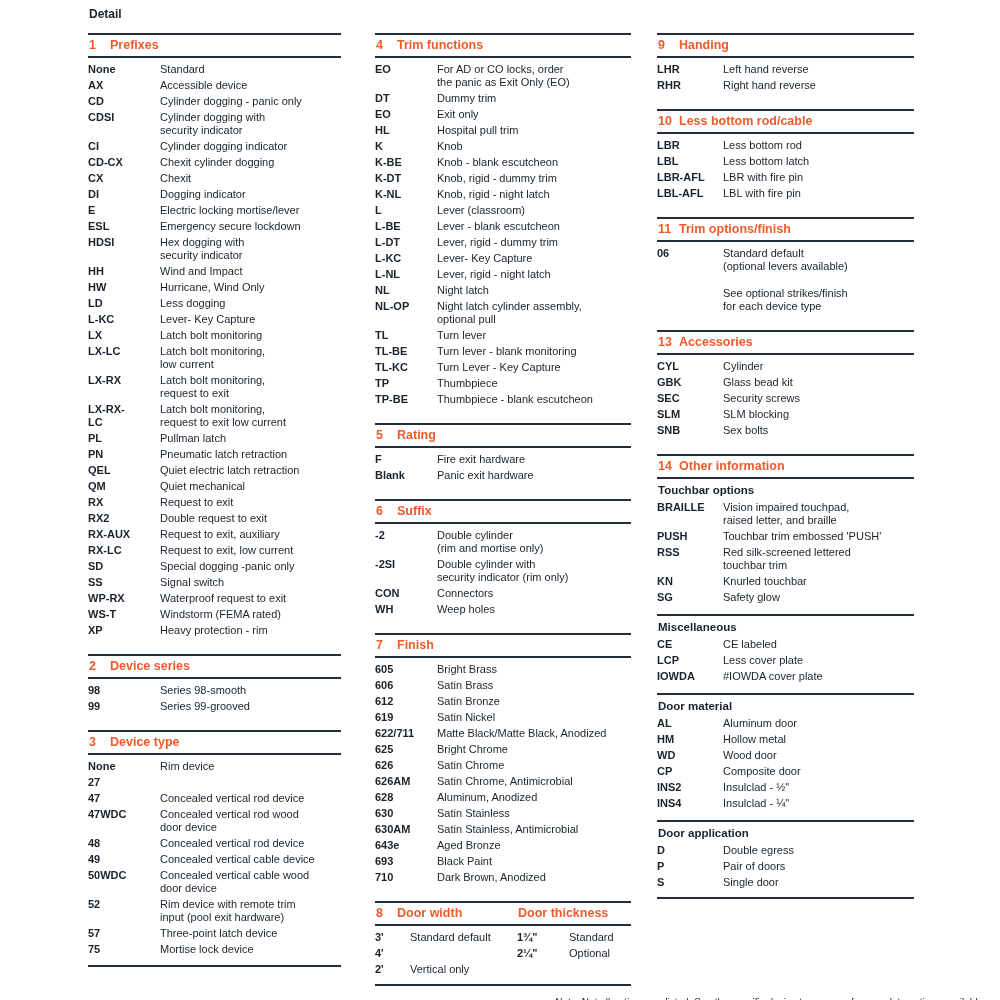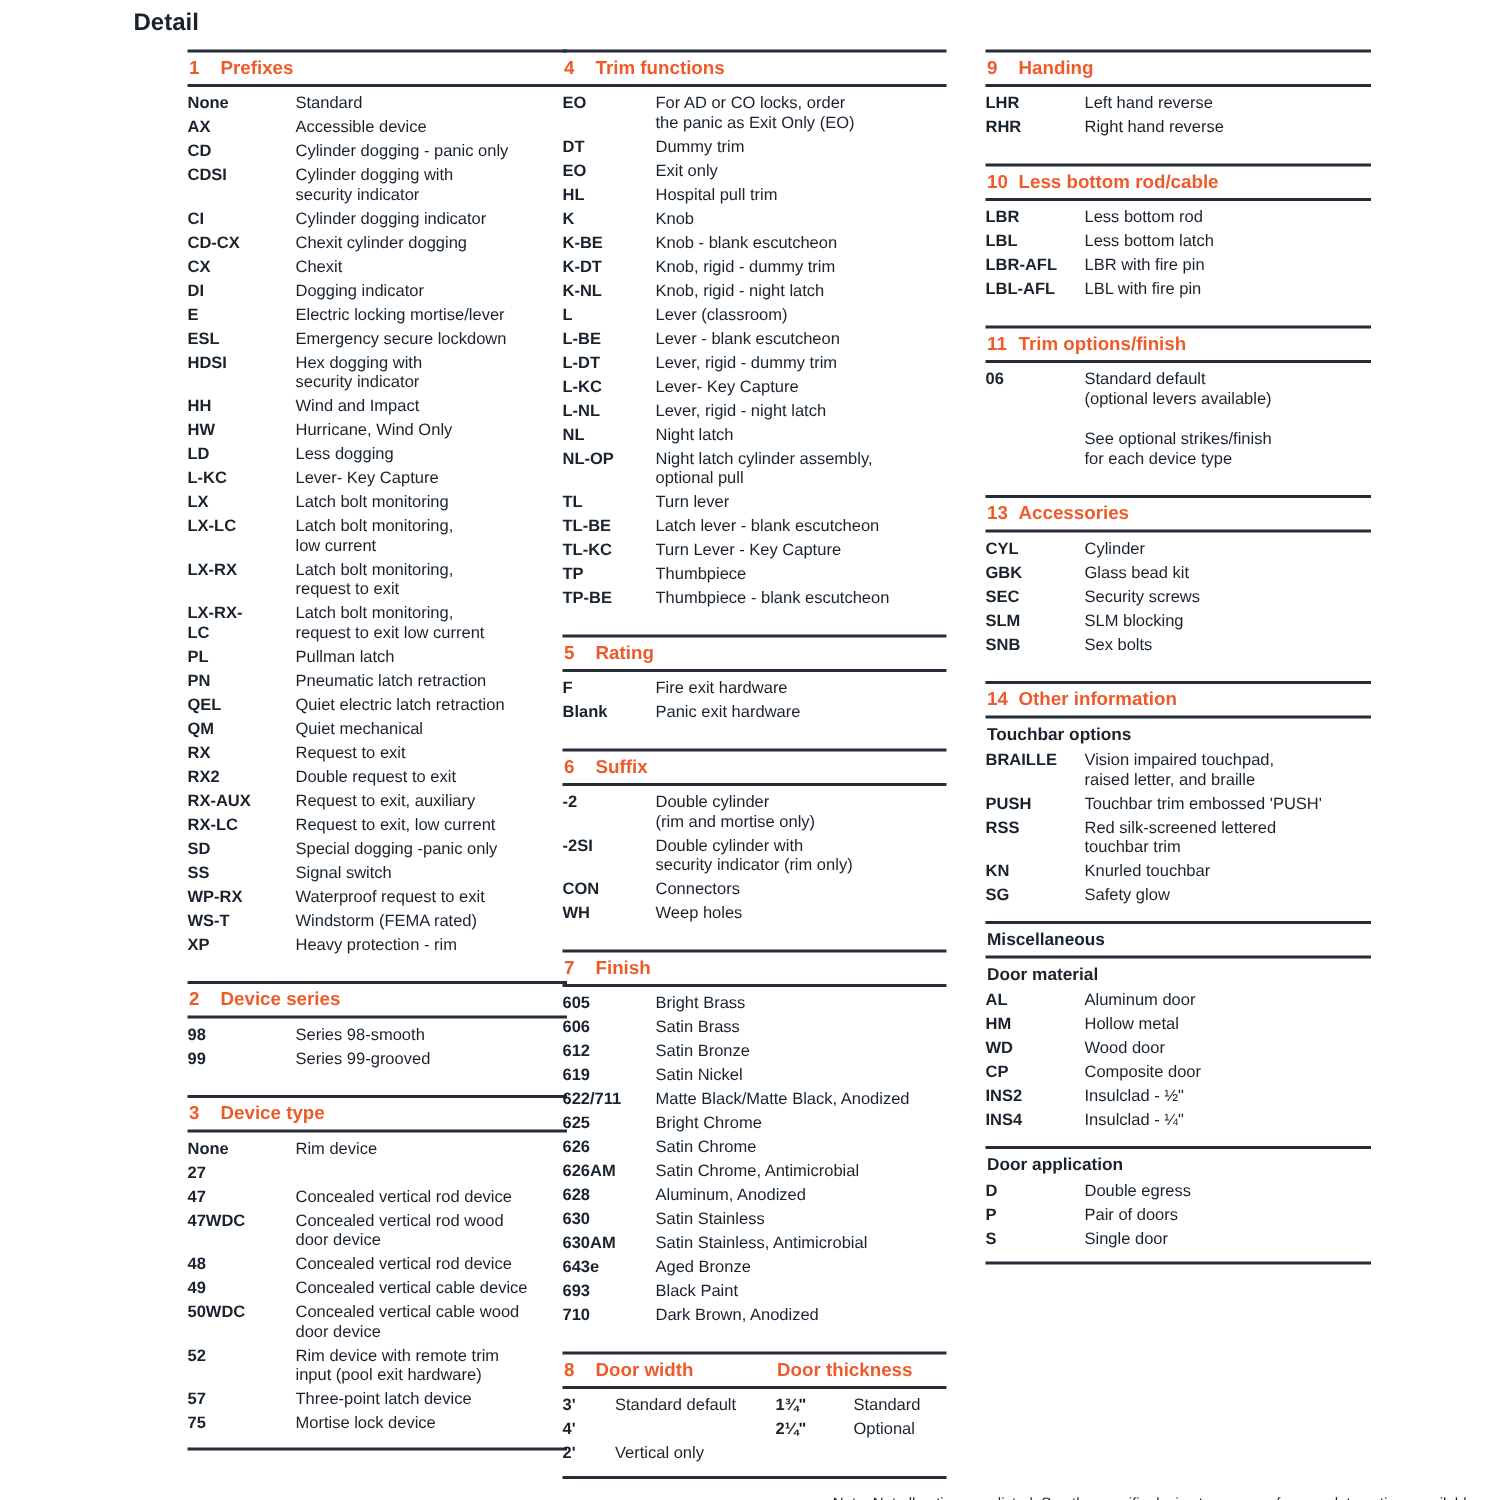--- a/index.html
+++ b/index.html
@@ -2,23 +2,23 @@
 <html><head>
 <meta charset="utf-8">
 <style>
   * { box-sizing: border-box; }
   html,body { margin:0; padding:0; }
   body {
     width:1000px; height:1000px; position:relative; overflow:hidden;
     background:#ffffff; color:var(--ink,#19232e);
     font-family:"Liberation Sans","DejaVu Sans",sans-serif; font-size:11px;
   }
-  .page-title { position:absolute; left:89px; top:7px; font-size:16px; font-weight:bold; color:var(--ink);text-align:center; }
+  .page-title { position:absolute; left:89px; top:7px; font-size:12px; font-weight:bold; color:var(--ink);text-align:center; }
   .column { position:absolute; top:33px; }
-  #col1 { left:88px;  width:253px;margin-left:37px; --codew:72px; }
+  #col1 { left:88px;  width:253px; --codew:72px; }
   #col2 { left:375px; width:256px; --codew:62px; }
   #col3 { left:657px; width:257px; --codew:66px; }
 
   .sec-header {
     border-top:2px solid var(--rule,#242d38); border-bottom:2px solid var(--rule,#242d38);
     padding:3px 1px 4px; margin-top:8px; color:var(--accent,#ee5b2b);
     font-weight:bold; font-size:12.5px; position:relative;
   }
   .section:first-child .sec-header { margin-top:0; }
   .sec-num { display:inline-block; min-width:21px; }
@@ -311,21 +311,21 @@
           <span class="code">NL-OP</span>
           <span class="desc">Night latch cylinder assembly,
 optional pull</span>
         </div>
         <div class="row">
           <span class="code">TL</span>
           <span class="desc">Turn lever</span>
         </div>
         <div class="row">
           <span class="code">TL-BE</span>
-          <span class="desc">Latch lever - blank escutcheon</span>
+          <span class="desc">Turn lever - blank monitoring</span>
         </div>
         <div class="row">
           <span class="code">TL-KC</span>
           <span class="desc">Turn Lever - Key Capture</span>
         </div>
         <div class="row">
           <span class="code">TP</span>
           <span class="desc">Thumbpiece</span>
         </div>
         <div class="row">
@@ -550,20 +550,34 @@
           <span class="code">KN</span>
           <span class="desc">Knurled touchbar</span>
         </div>
         <div class="row">
           <span class="code">SG</span>
           <span class="desc">Safety glow</span>
         </div>
       </div>
       <div class="subrule"></div>
       <div class="subhead">Miscellaneous</div>
+      <div class="items sub">
+        <div class="row">
+          <span class="code">CE</span>
+          <span class="desc">CE labeled</span>
+        </div>
+        <div class="row">
+          <span class="code">LCP</span>
+          <span class="desc">Less cover plate</span>
+        </div>
+        <div class="row">
+          <span class="code">IOWDA</span>
+          <span class="desc">#IOWDA cover plate</span>
+        </div>
+      </div>
       <div class="subrule"></div>
       <div class="subhead">Door material</div>
       <div class="items sub">
         <div class="row">
           <span class="code">AL</span>
           <span class="desc">Aluminum door</span>
         </div>
         <div class="row">
           <span class="code">HM</span>
           <span class="desc">Hollow metal</span>

